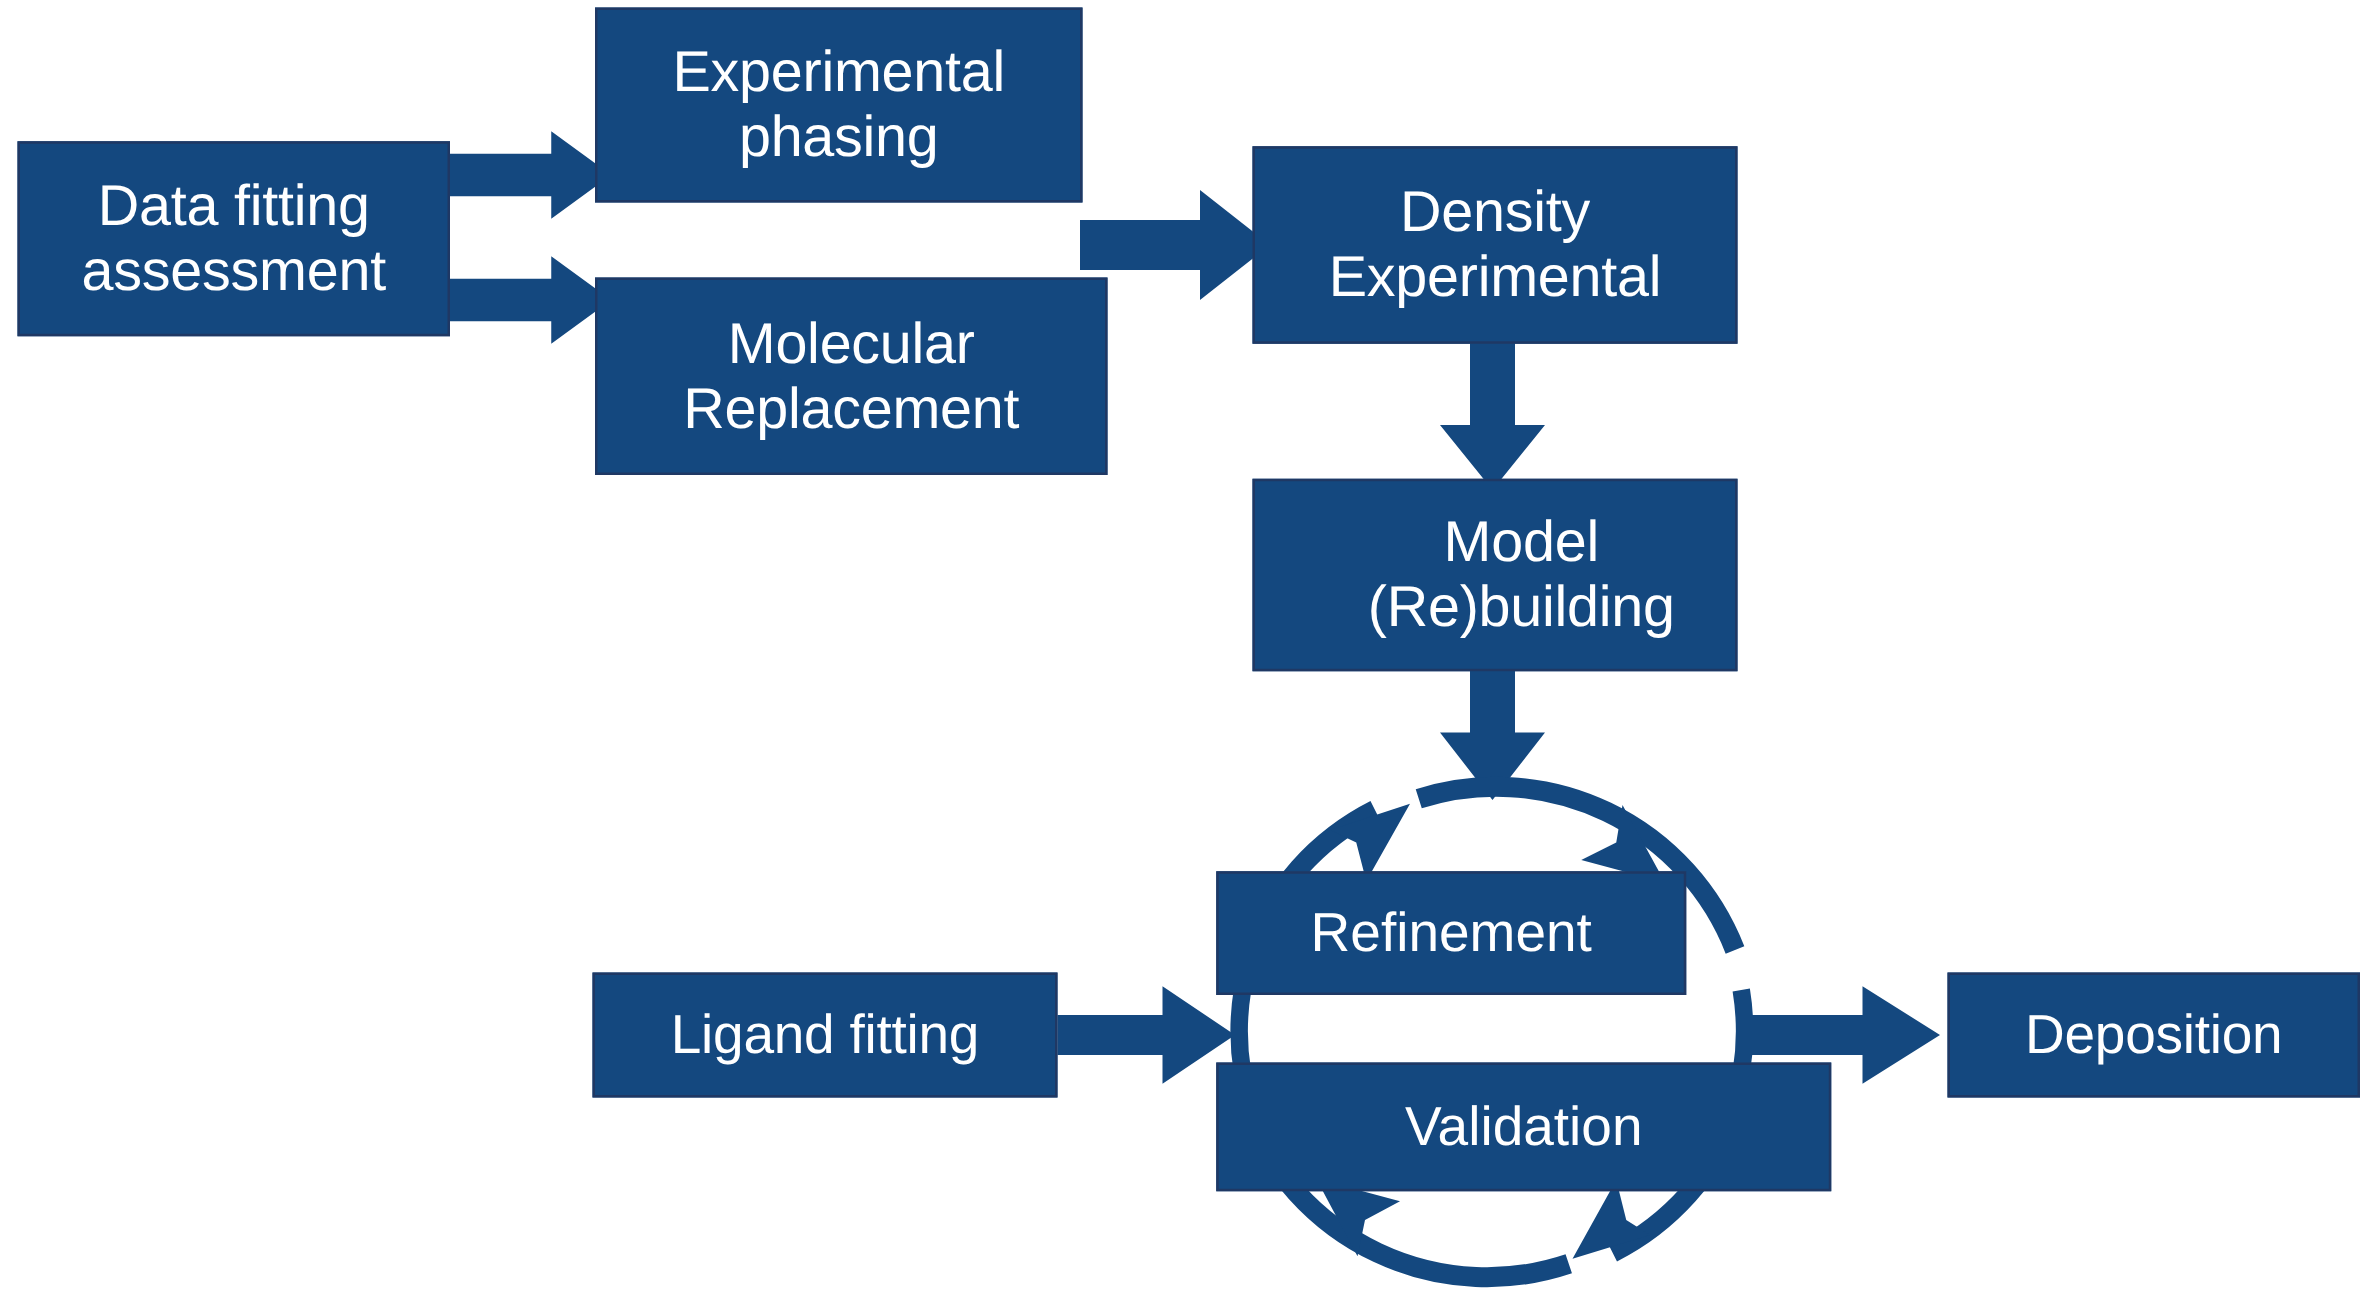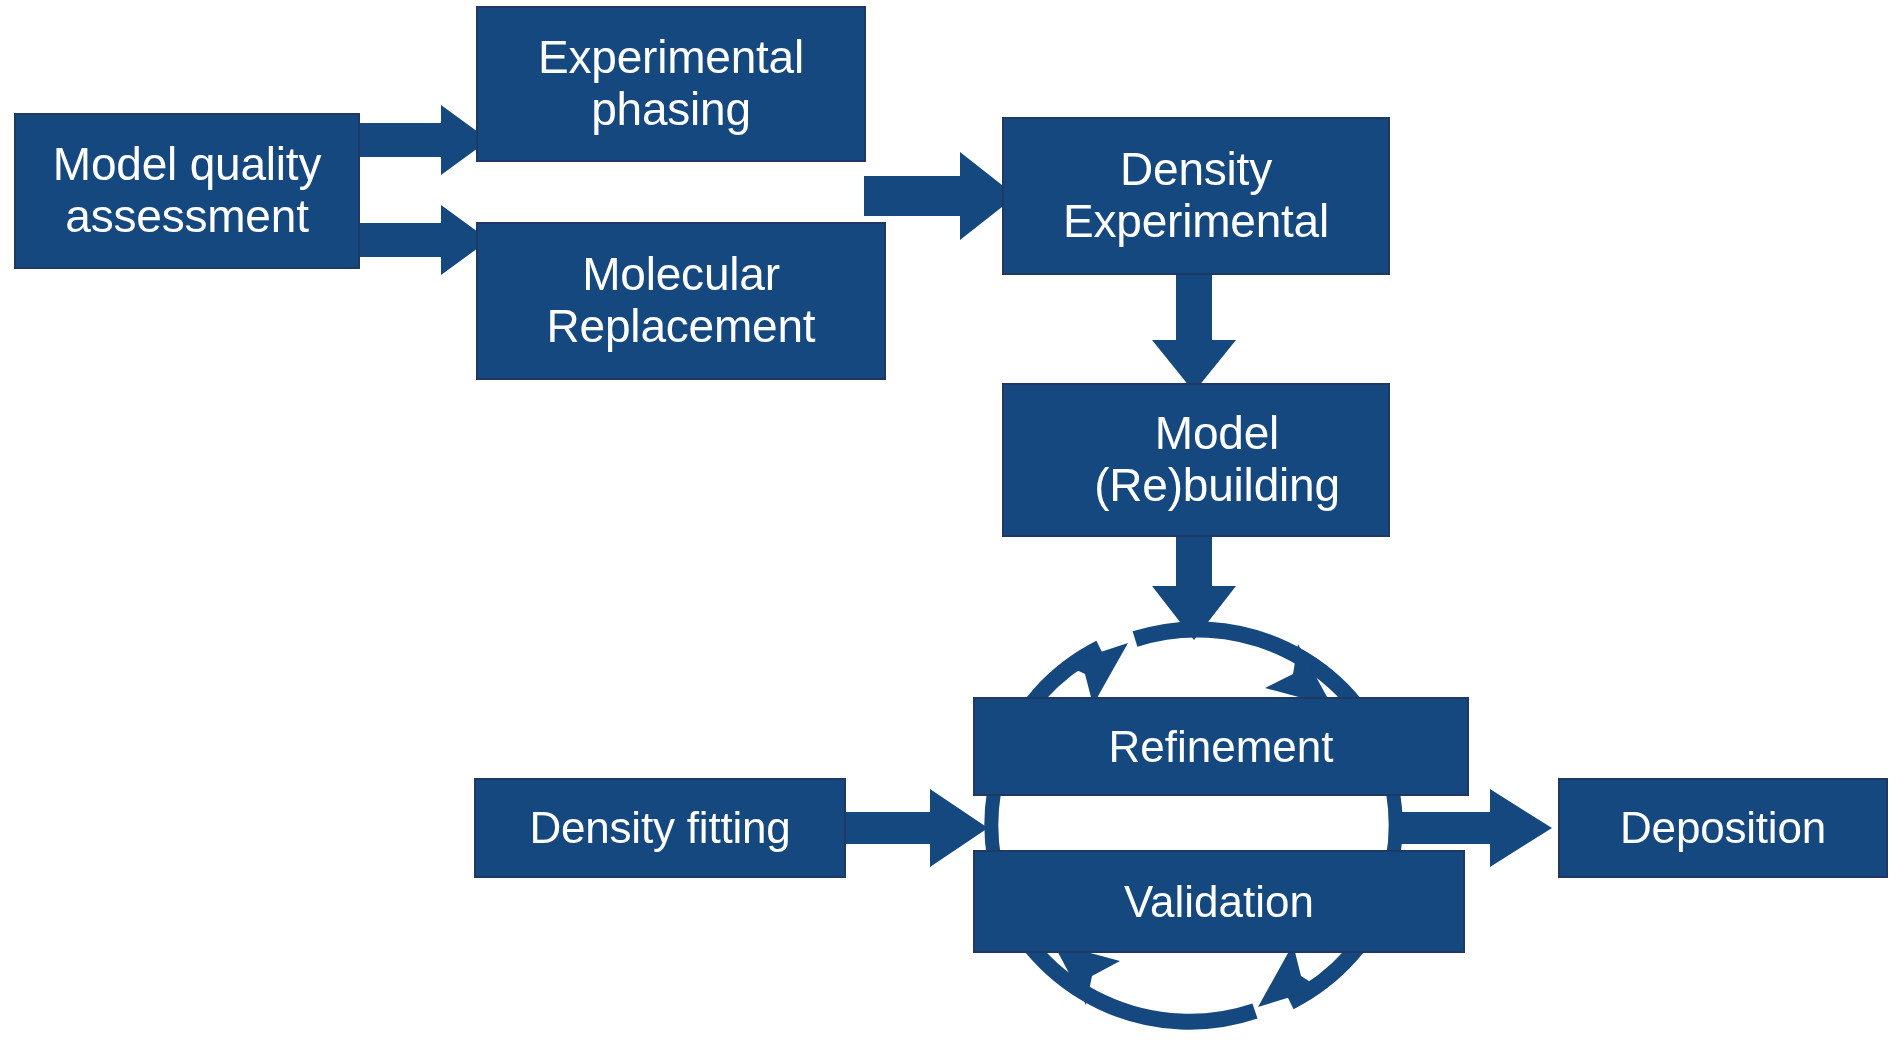--- a/index.html
+++ b/index.html
@@ -119,36 +119,36 @@
     <g>
       <path d="M 846,812 L 930,812 L 930,789 L 988,828 L 930,867 L 930,844 L 846,844 Z" fill="#14487F"></path>
     </g>
 
     <g>
       <path d="M 1400,812 L 1490,812 L 1490,789 L 1552,828 L 1490,867 L 1490,844 L 1400,844 Z" fill="#14487F"></path>
     </g>
 
   </svg>
 
-  <div class="node-box two-line" style="left:14px; top:113px; width:346px; height:156px;">Model quality
+  <div class="node-box two-line" style="left:14px; top:113px; width:346px; height:156px;">Data fitting
 assessment</div>
 
   <div class="node-box two-line" style="left:476px; top:6px; width:390px; height:156px;">Experimental
 phasing</div>
 
   <div class="node-box two-line" style="left:476px; top:222px; width:410px; height:158px;">Molecular
 Replacement</div>
 
   <div class="node-box two-line" style="left:1002px; top:117px; width:388px; height:158px;">Density
 Experimental</div>
 
   <div class="node-box two-line" style="left:1002px; top:383px; width:388px; height:154px;padding-left:42px;">Model
 (Re)building</div>
 
-  <div class="node-box" style="left:474px; top:778px; width:372px; height:100px; font-size:44px;">Density fitting</div>
+  <div class="node-box" style="left:474px; top:778px; width:372px; height:100px; font-size:44px;">Ligand fitting</div>
 
   <div class="node-box" style="left:1558px; top:778px; width:330px; height:100px; font-size:44px;">Deposition</div>
 
-  <div class="cycle-label" style="left:973px; top:697px; width:496px; height:99px;">Refinement</div>
+  <div class="cycle-label" style="left:973px; top:697px; width:376px; height:99px;">Refinement</div>
 
   <div class="cycle-label" style="left:973px; top:850px; width:492px; height:103px;">Validation</div>
 
 </div>
 
 </body></html>

